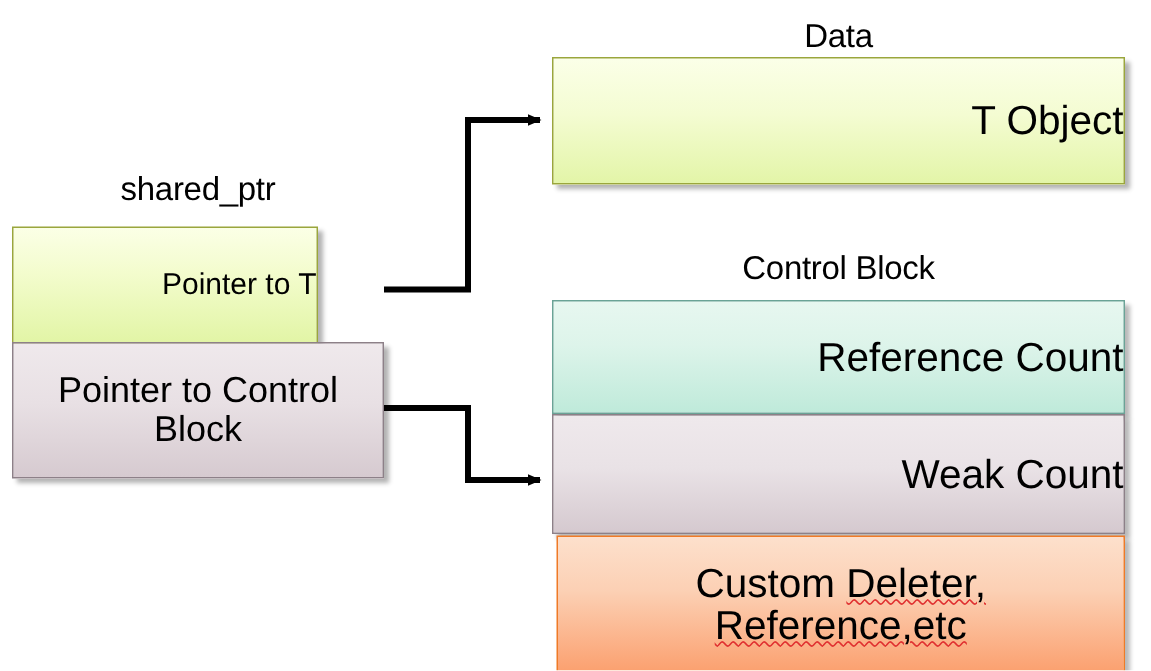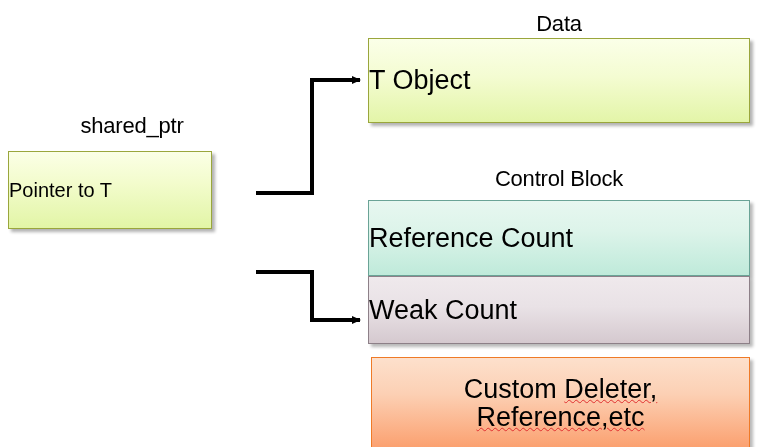--- a/index.html
+++ b/index.html
@@ -36,21 +36,21 @@
   #caption-control-block {
     left: 368px; top: 166px; width: 382px;  font-size: 22px;
   }
 
   
   .box {
     position: absolute;
     box-sizing: border-box;
     display: flex;
     align-items: center;
-    justify-content: flex-start;
+    justify-content: flex-end;
     text-align: center;
     color: #000000;
     line-height: 1.05;
   }
 
   
   #box-pointer-to-t {
     left: 8px;  top: 151px;  width: 204px;  height: 78px;
     border: 1px solid #9aa63c;
     background: linear-gradient(to bottom, #fbffe6 0%, #f3fccd 40%, #e2f5a6 100%);
@@ -80,21 +80,21 @@
   #box-reference-count {
     left: 368px; top: 200px; width: 382px;  height: 76px;
     border: 1px solid #6aa396;
     background: linear-gradient(to bottom, #e7f7f0 0%, #ddf4ea 40%, #bfeada 100%);
     font-size: 27px;
     box-shadow: 3px 3px 3px rgba(0,0,0,0.28);
   }
 
   
   #box-weak-count {
-    left: 368px; top: 276px; width: 382px;  height: 68px;
+    left: 368px; top: 276px; width: 382px;  height: 80px;
     border: 1px solid #8d8088;
     background: linear-gradient(to bottom, #efe9ec 0%, #e9e2e6 45%, #d5c9cf 100%);
     font-size: 27px;
     box-shadow: 3px 3px 3px rgba(0,0,0,0.28);
   }
 
   
   #box-custom-deleter {
     left: 371px; top: 357px; width: 379px;  height: 92px;
     border: 1px solid #ef7a27;
@@ -127,20 +127,26 @@
 <body>
 
 <div id="canvas">
 
   <div class="caption" id="caption-shared-ptr">shared_ptr</div>
 
   <div class="box" id="box-pointer-to-t">
     <span>Pointer to T</span>
   </div>
 
+  <div class="box" id="box-pointer-to-control-block">
+    <span>
+      <span class="line">Pointer to</span>
+      <span class="line">Control Block</span>
+    </span>
+  </div>
 
   <div class="caption" id="caption-data">Data</div>
 
   <div class="box" id="box-t-object">
     <span>T Object</span>
   </div>
 
   <div class="caption" id="caption-control-block">Control Block</div>
 
   <div class="box" id="box-reference-count">

